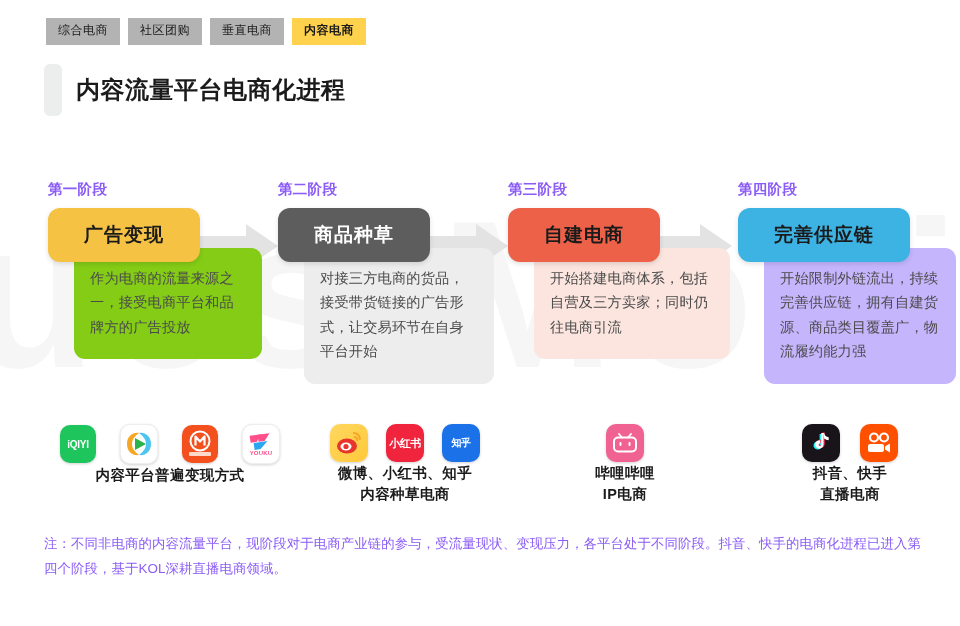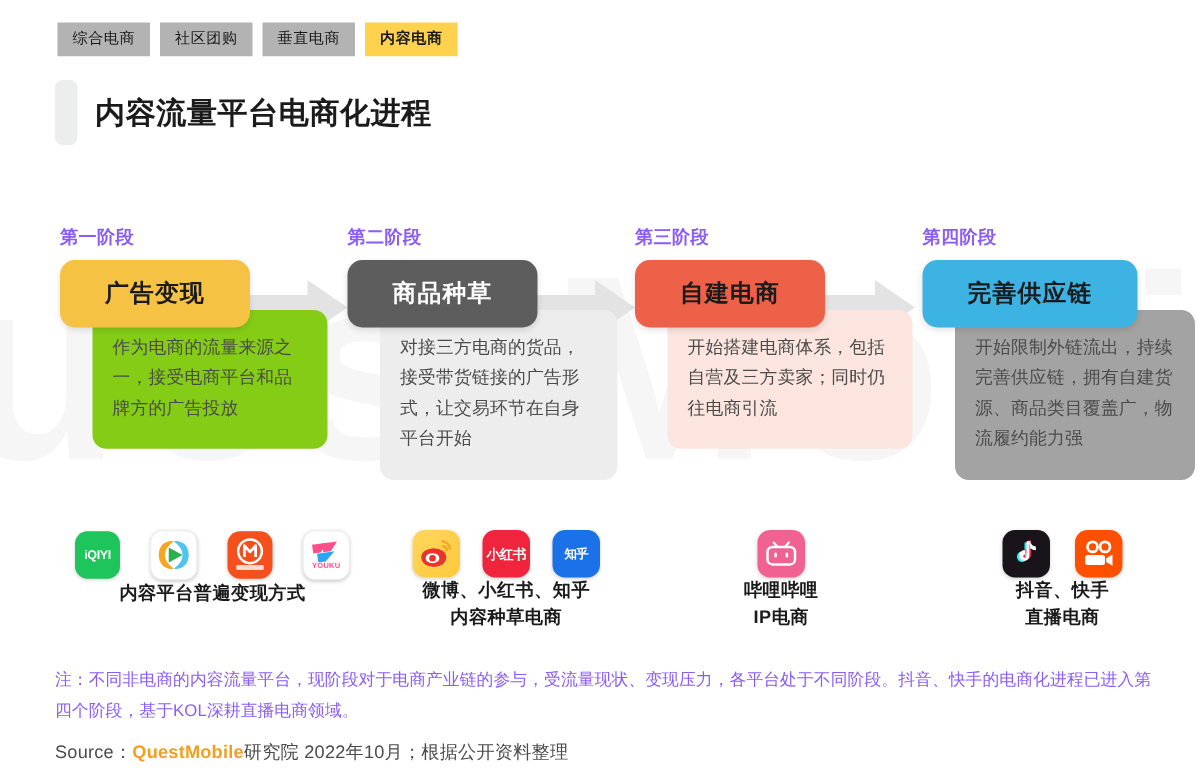--- a/index.html
+++ b/index.html
@@ -157,21 +157,21 @@
 
     <div class="stage" style="left:508px;width:212px;">
       <div class="stage-label">第三阶段</div>
       <div class="pill" style="background:#ec6148;">自建电商</div>
       <div class="desc" style="background:#fbe5de;width:164px;">开始搭建电商体系，包括自营及三方卖家；同时仍往电商引流</div>
     </div>
 
     <div class="stage" style="left:738px;width:220px;">
       <div class="stage-label">第四阶段</div>
       <div class="pill" style="background:#3cb3e3;">完善供应链</div>
-      <div class="desc" style="background:#a3a3a3;width:160px;">开始限制外链流出，持续完善供应链，拥有自建货源、商品类目覆盖广，物流履约能力强</div>
+      <div class="desc" style="background:#c4b5fd;width:160px;">开始限制外链流出，持续完善供应链，拥有自建货源、商品类目覆盖广，物流履约能力强</div>
     </div>
   </div>
 
   <div class="icongroups">
 
     <div class="igroup" style="left:60px;width:220px;">
       <div class="icons">
         <div class="appicon" style="background:#1ec55c;">
           <span style="color:#fff;font-size:10px;font-weight:700;letter-spacing:-.3px;">iQIYI</span>
         </div>
@@ -257,17 +257,14 @@
           </svg>
         </div>
       </div>
       <div class="cap">抖音、快手
 直播电商</div>
     </div>
   </div>
 
   <div class="note">注：不同非电商的内容流量平台，现阶段对于电商产业链的参与，受流量现状、变现压力，各平台处于不同阶段。抖音、快手的电商化进程已进入第四个阶段，基于KOL深耕直播电商领域。</div>
 
-  <div class="source">
-    <span>Source：</span><span class="brand">QuestMobile</span><span>研究院 2022年10月；根据公开资料整理</span>
-  </div>
 
 </div>
 
 </body></html>

